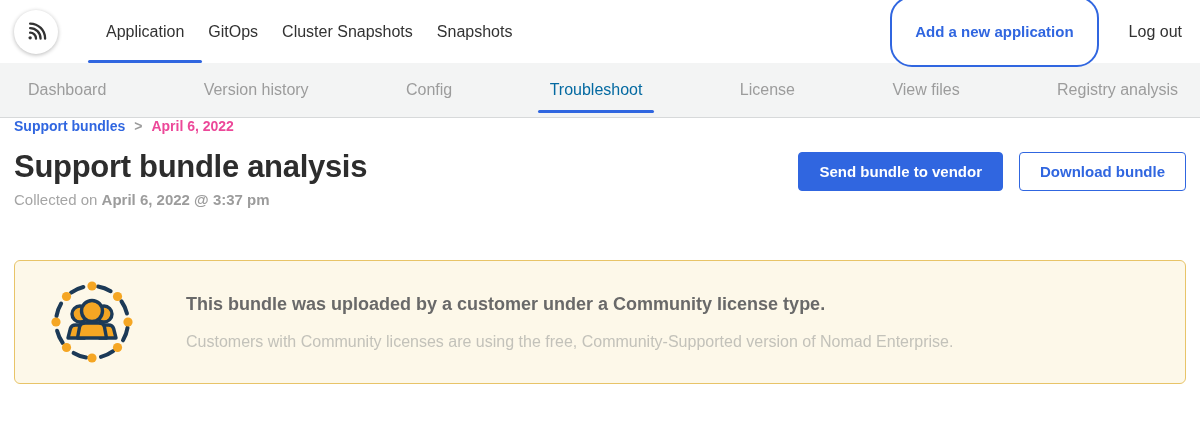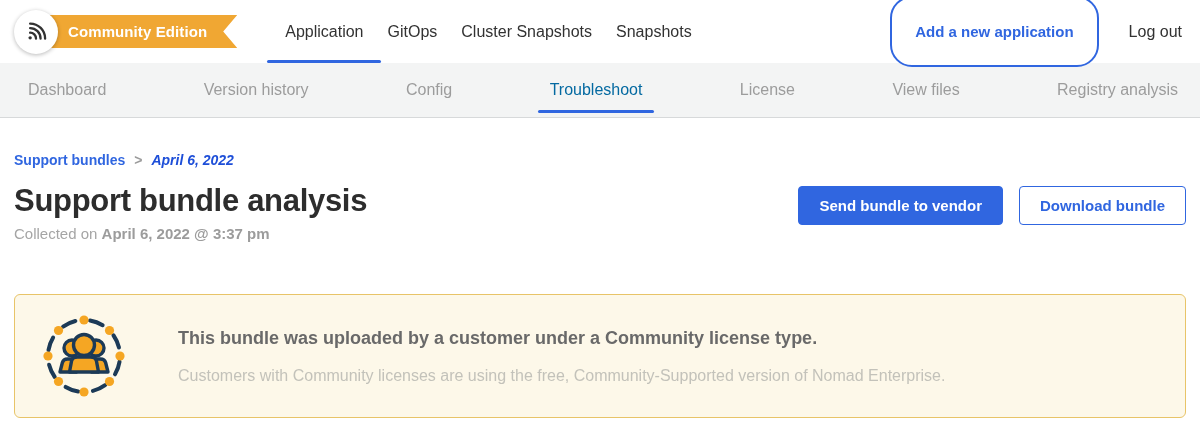--- a/index.html
+++ b/index.html
@@ -114,30 +114,29 @@
     left: -12px; right: -12px; bottom: 4px;
     height: 3px;
     background: #3066e0;
     border-radius: 2px;
   }
 
   
   .content { padding: 0 14px; }
 
   .breadcrumb {
-    margin-top: 34px;
     font-size: 14px;
     font-weight: bold;
     display: flex;
     align-items: center;
     gap: 9px;
   }
   .breadcrumb-link { color: #3066e0; cursor: pointer; }
   .breadcrumb-sep  { color: #9b9b9b; font-weight: bold; }
-  .breadcrumb-current { color: #1d4ed8; font-style: italic; }
+  .breadcrumb-current { color: #ec4899; }
 
   .title-row {
     margin-top: 16px;
     display: flex;
     justify-content: space-between;
     align-items: flex-start;
   }
   .page-title {
     font-size: 31px;
     font-weight: 700;
@@ -173,21 +172,21 @@
   }
 
   
   .banner {
     margin-top: 52px;
     background: #fdf8e9;
     border: 1px solid #e8c468;
     border-radius: 6px;
     display: flex;
     align-items: center;
-    padding: 20px 28px;
+    padding: 20px 36px;
   }
   .banner-icon { width: 82px; height: 82px; flex: 0 0 82px; }
   .banner-text { margin-left: 53px; }
   .banner-heading {
     font-size: 18px;
     font-weight: bold;
     color: #696969;
   }
   .banner-subtext {
     margin-top: 18px;
@@ -203,21 +202,20 @@
     <div class="logo-circle">
       <svg width="26" height="26" viewBox="0 0 40 40">
         <g fill="none" stroke="#333333" stroke-width="3.6" stroke-linecap="round">
           <path d="M11,21 a9,9 0 0 1 9,9"></path>
           <path d="M11,14 a16,16 0 0 1 16,16"></path>
           <path d="M11,7 a23,23 0 0 1 23,23"></path>
         </g>
         <circle cx="11" cy="29" r="2.6" fill="#333333"></circle>
       </svg>
     </div>
-    <div class="ribbon">Community Edition</div>
   </div>
 
   <div class="main-nav">
     <div class="main-nav-item active">Application</div>
     <div class="main-nav-item">GitOps</div>
     <div class="main-nav-item">Cluster Snapshots</div>
     <div class="main-nav-item">Snapshots</div>
   </div>
 
   <button class="add-app-btn">Add a new application</button>

